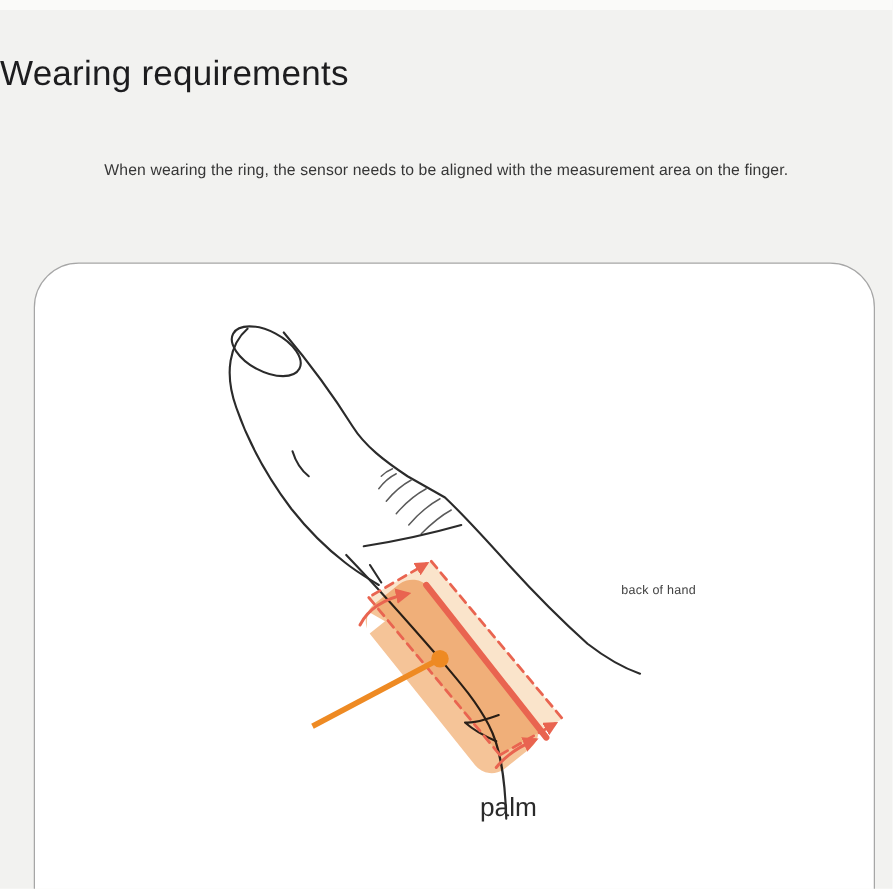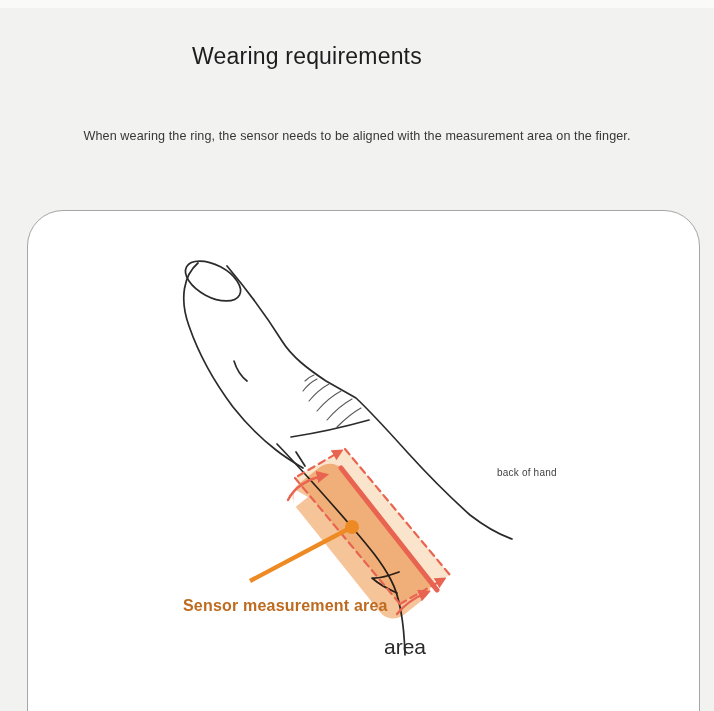--- a/index.html
+++ b/index.html
@@ -4,22 +4,22 @@
 <style>
   html,body{margin:0;padding:0;}
   body{
     width:714px;height:711px;overflow:hidden;position:relative;
     background:#f2f2f0;
     font-family:"Liberation Sans","DejaVu Sans",sans-serif;
     -webkit-font-smoothing:antialiased;
   }
   .top-strip{position:absolute;left:0;top:0;width:714px;height:8px;background:#fafaf9;}
   .page-title{
-    position:absolute;left:0;top:43px;width:614px;text-align:center;
-    font-size:23px;font-weight:500;color:#1d1d1f;letter-spacing:.2px;
+    position:absolute;left:0;top:43px;width:614px;
+    font-size:28px;font-weight:500;color:#1d1d1f;letter-spacing:.2px;
   }
   .page-desc{
     position:absolute;left:0;top:129px;width:714px;text-align:center;
     font-size:12.6px;color:#373737;letter-spacing:.1px;
   }
   .card{
     position:absolute;left:27px;top:210px;width:671px;height:560px;
     background:#ffffff;border:1.2px solid #a6a6a6;border-radius:36px;
     box-sizing:content-box;
   }
@@ -107,15 +107,14 @@
       <path class="curve-arrow" d="M 397,614 C 404,605 416,597 428,592" marker-end="url(#arrow)"></path>
     </g>
 
     <g>
       <line class="pointer-line" x1="250" y1="581" x2="352" y2="527"></line>
       <circle class="pointer-dot" cx="352" cy="527" r="7"></circle>
     </g>
   </svg>
 
   <div class="lbl lbl-boh">back of hand</div>
-  <div class="lbl lbl-sensor">Sensor measurement area</div>
-  <div class="lbl lbl-palm">area</div>
+  <div class="lbl lbl-palm">palm</div>
 </div>
 
 </body></html>

